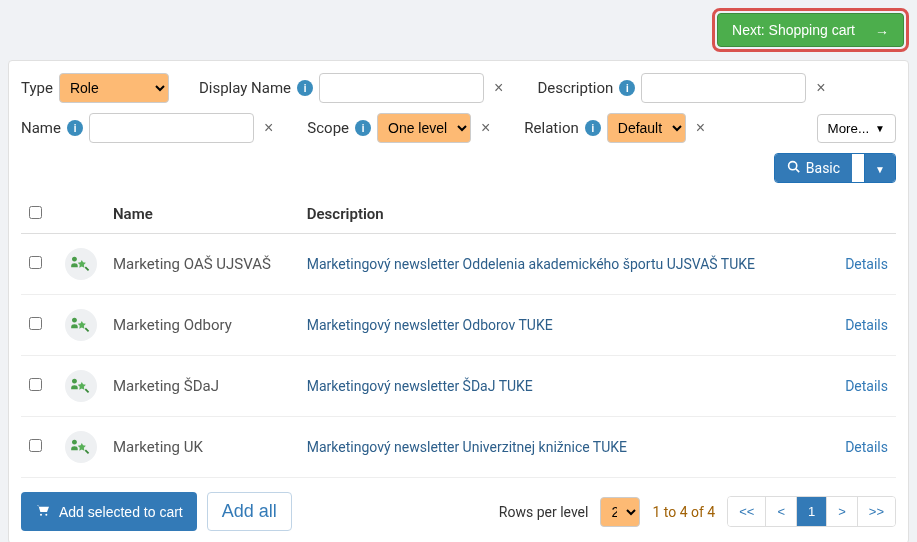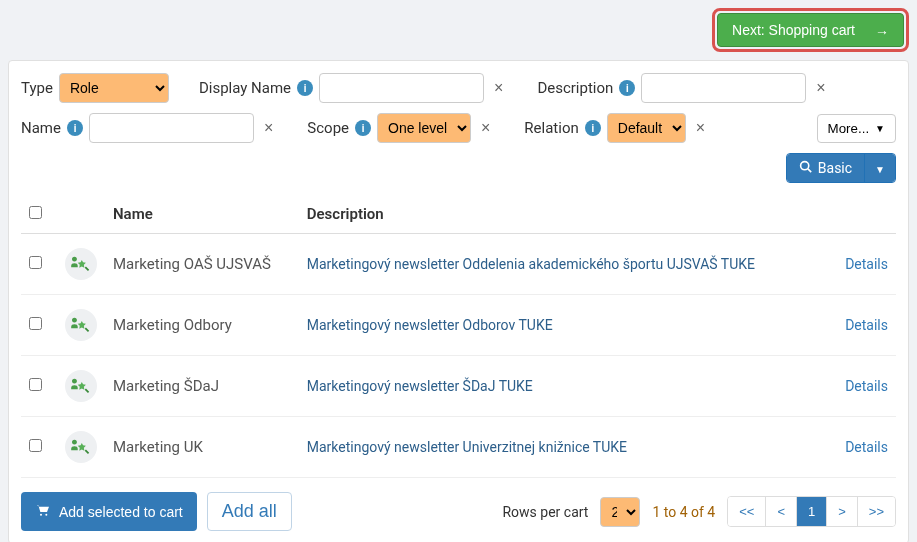--- a/index.html
+++ b/index.html
@@ -10,21 +10,21 @@
 .card { background: #fff; border: 1px solid #e0e0e0; border-radius: 4px; padding: 12px; }
 .filters { display: flex; flex-wrap: wrap; gap: 10px 30px; align-items: center; }
 .filter-group { display: flex; align-items: center; gap: 6px; }
 .filter-label { color: #333; font-size: 15px; }
 .info-icon { width: 16px; height: 16px; background: #3b8dbd; color: #fff; border-radius: 50%; font-size: 10px; font-weight: bold; display: inline-flex; align-items: center; justify-content: center; }
 select { border: 1px solid #ccc; border-radius: 4px; padding: 5px 6px; font-size: 14px; background: #fdba74; }
 input[type="text"] { border: 1px solid #ccc; border-radius: 4px; padding: 6px 8px; font-size: 14px; }
 .clear-btn { color: #666; font-size: 16px; cursor: pointer; padding: 0 4px; background: none; border: none; }
 .more-btn { border: 1px solid #ccc; background: #fff; border-radius: 4px; padding: 6px 10px; display: flex; align-items: center; gap: 6px; cursor: pointer; }
 .basic-row { display: flex; justify-content: flex-end; margin-top: 10px; }
-.basic-btn { display: flex; border: 1px solid #2171b5; border-radius: 4px; overflow: hidden; }
+.basic-btn { display: flex; border: 1px solid #2171b5; border-radius: 4px; overflow: hidden; gap: 12px; }
 .basic-main { background: #337ab7; color: #fff; padding: 6px 12px; display: flex; align-items: center; gap: 6px; cursor: pointer; }
 .basic-drop { background: #337ab7; color: #fff; padding: 6px 10px; border-left: 1px solid #2171b5; cursor: pointer; }
 table { width: 100%; border-collapse: collapse; margin-top: 12px; }
 th { text-align: left; padding: 10px 8px; font-weight: 600; color: #333; border-bottom: 1px solid #ddd; font-size: 15px; }
 td { padding: 14px 8px; border-bottom: 1px solid #eee; vertical-align: middle; margin-left: 35px; }
 .row-icon { width: 32px; height: 32px; background: #eef0f2; border-radius: 50%; display: flex; align-items: center; justify-content: center; }
 .name-cell { color: #555; font-size: 15px; }
 .desc-cell { color: #2d5f8b; }
 .details-link { color: #337ab7; text-decoration: none; cursor: pointer; }
 .footer { display: flex; justify-content: space-between; align-items: center; margin-top: 14px; flex-wrap: wrap; gap: 10px; }
@@ -212,21 +212,21 @@
               <path d="M3 3h2l3 10h10l3-8H6"></path>
               <circle cx="9" cy="17" r="1.5"></circle>
               <circle cx="17" cy="17" r="1.5"></circle>
             </svg>
         </span>
         <span>Add selected to cart</span>
       </button>
       <button class="add-all-btn">Add all</button>
     </div>
     <div class="footer-right">
-      <span class="rows-label">Rows per cart</span>
+      <span class="rows-label">Rows per level</span>
       <select style="width:40px;">
         <option>20</option>
       </select>
       <span class="counter">1 to 4 of 4</span>
       <div class="pagination">
         <button class="pg-btn">&lt;&lt;</button>
         <button class="pg-btn">&lt;</button>
         <button class="pg-btn active">1</button>
         <button class="pg-btn">&gt;</button>
         <button class="pg-btn">&gt;&gt;</button>

